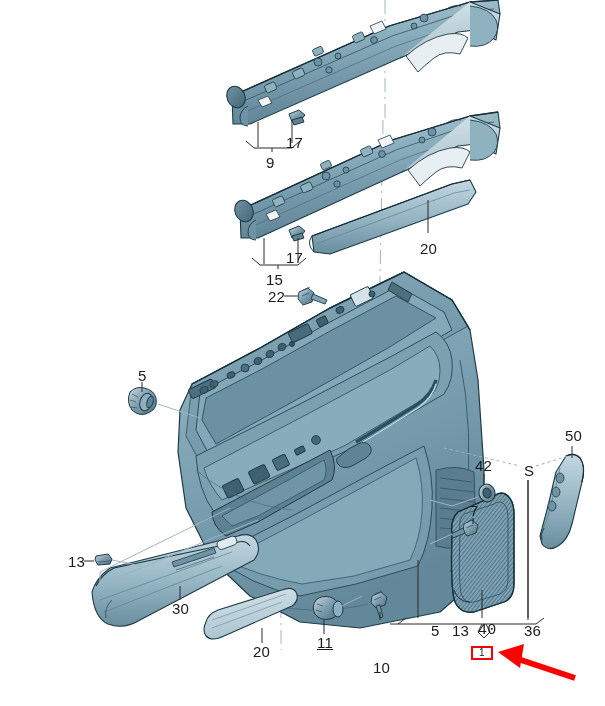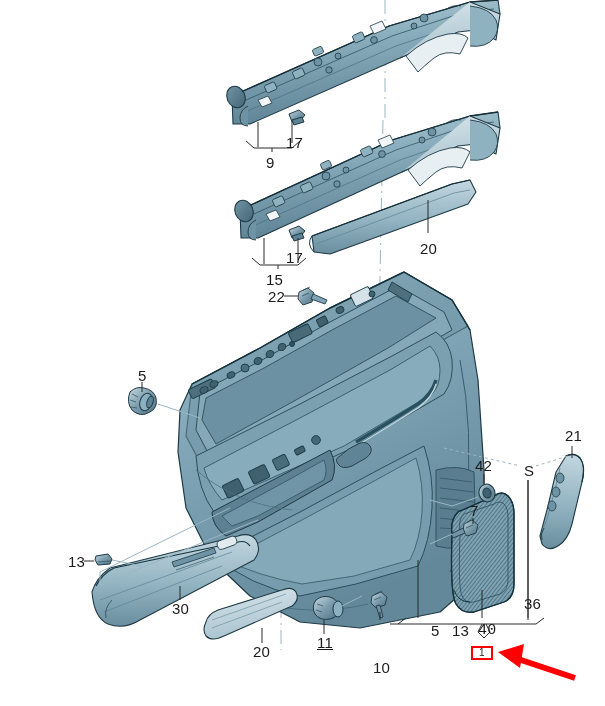--- a/index.html
+++ b/index.html
@@ -420,22 +420,22 @@
   <div class="lbl" style="left:268px; top:289px;">22</div>
   <div class="lbl" style="left:138px; top:368px;">5</div>
   <div class="lbl" style="left:68px; top:554px;">13</div>
   <div class="lbl" style="left:172px; top:601px;">30</div>
   <div class="lbl" style="left:253px; top:644px;">20</div>
   <div class="lbl" style="left:317px; top:635px;text-decoration:underline;">11</div>
   <div class="lbl" style="left:373px; top:621px;margin-top:39px;">10</div>
   <div class="lbl" style="left:470px; top:503px;">7</div>
   <div class="lbl" style="left:475px; top:458px;">42</div>
   <div class="lbl s-mark" style="left:524px; top:463px;">S</div>
-  <div class="lbl" style="left:565px; top:428px;">21</div>
+  <div class="lbl" style="left:565px; top:428px;">50</div>
   <div class="lbl" style="left:431px; top:623px;">5</div>
   <div class="lbl" style="left:452px; top:623px;">13</div>
   <div class="lbl" style="left:478px; top:623px;font-family:Liberation Mono, monospace;">40</div>
-  <div class="lbl" style="left:524px; top:596px;">36</div>
+  <div class="lbl" style="left:524px; top:623px;">36</div>
   <div class="lbl tiny" style="left:479px; top:648px;">1</div>
 
   <div class="redbox" style="left:471px; top:646px; width:22px; height:14px;"></div>
 
 </div>
 
 </body></html>

